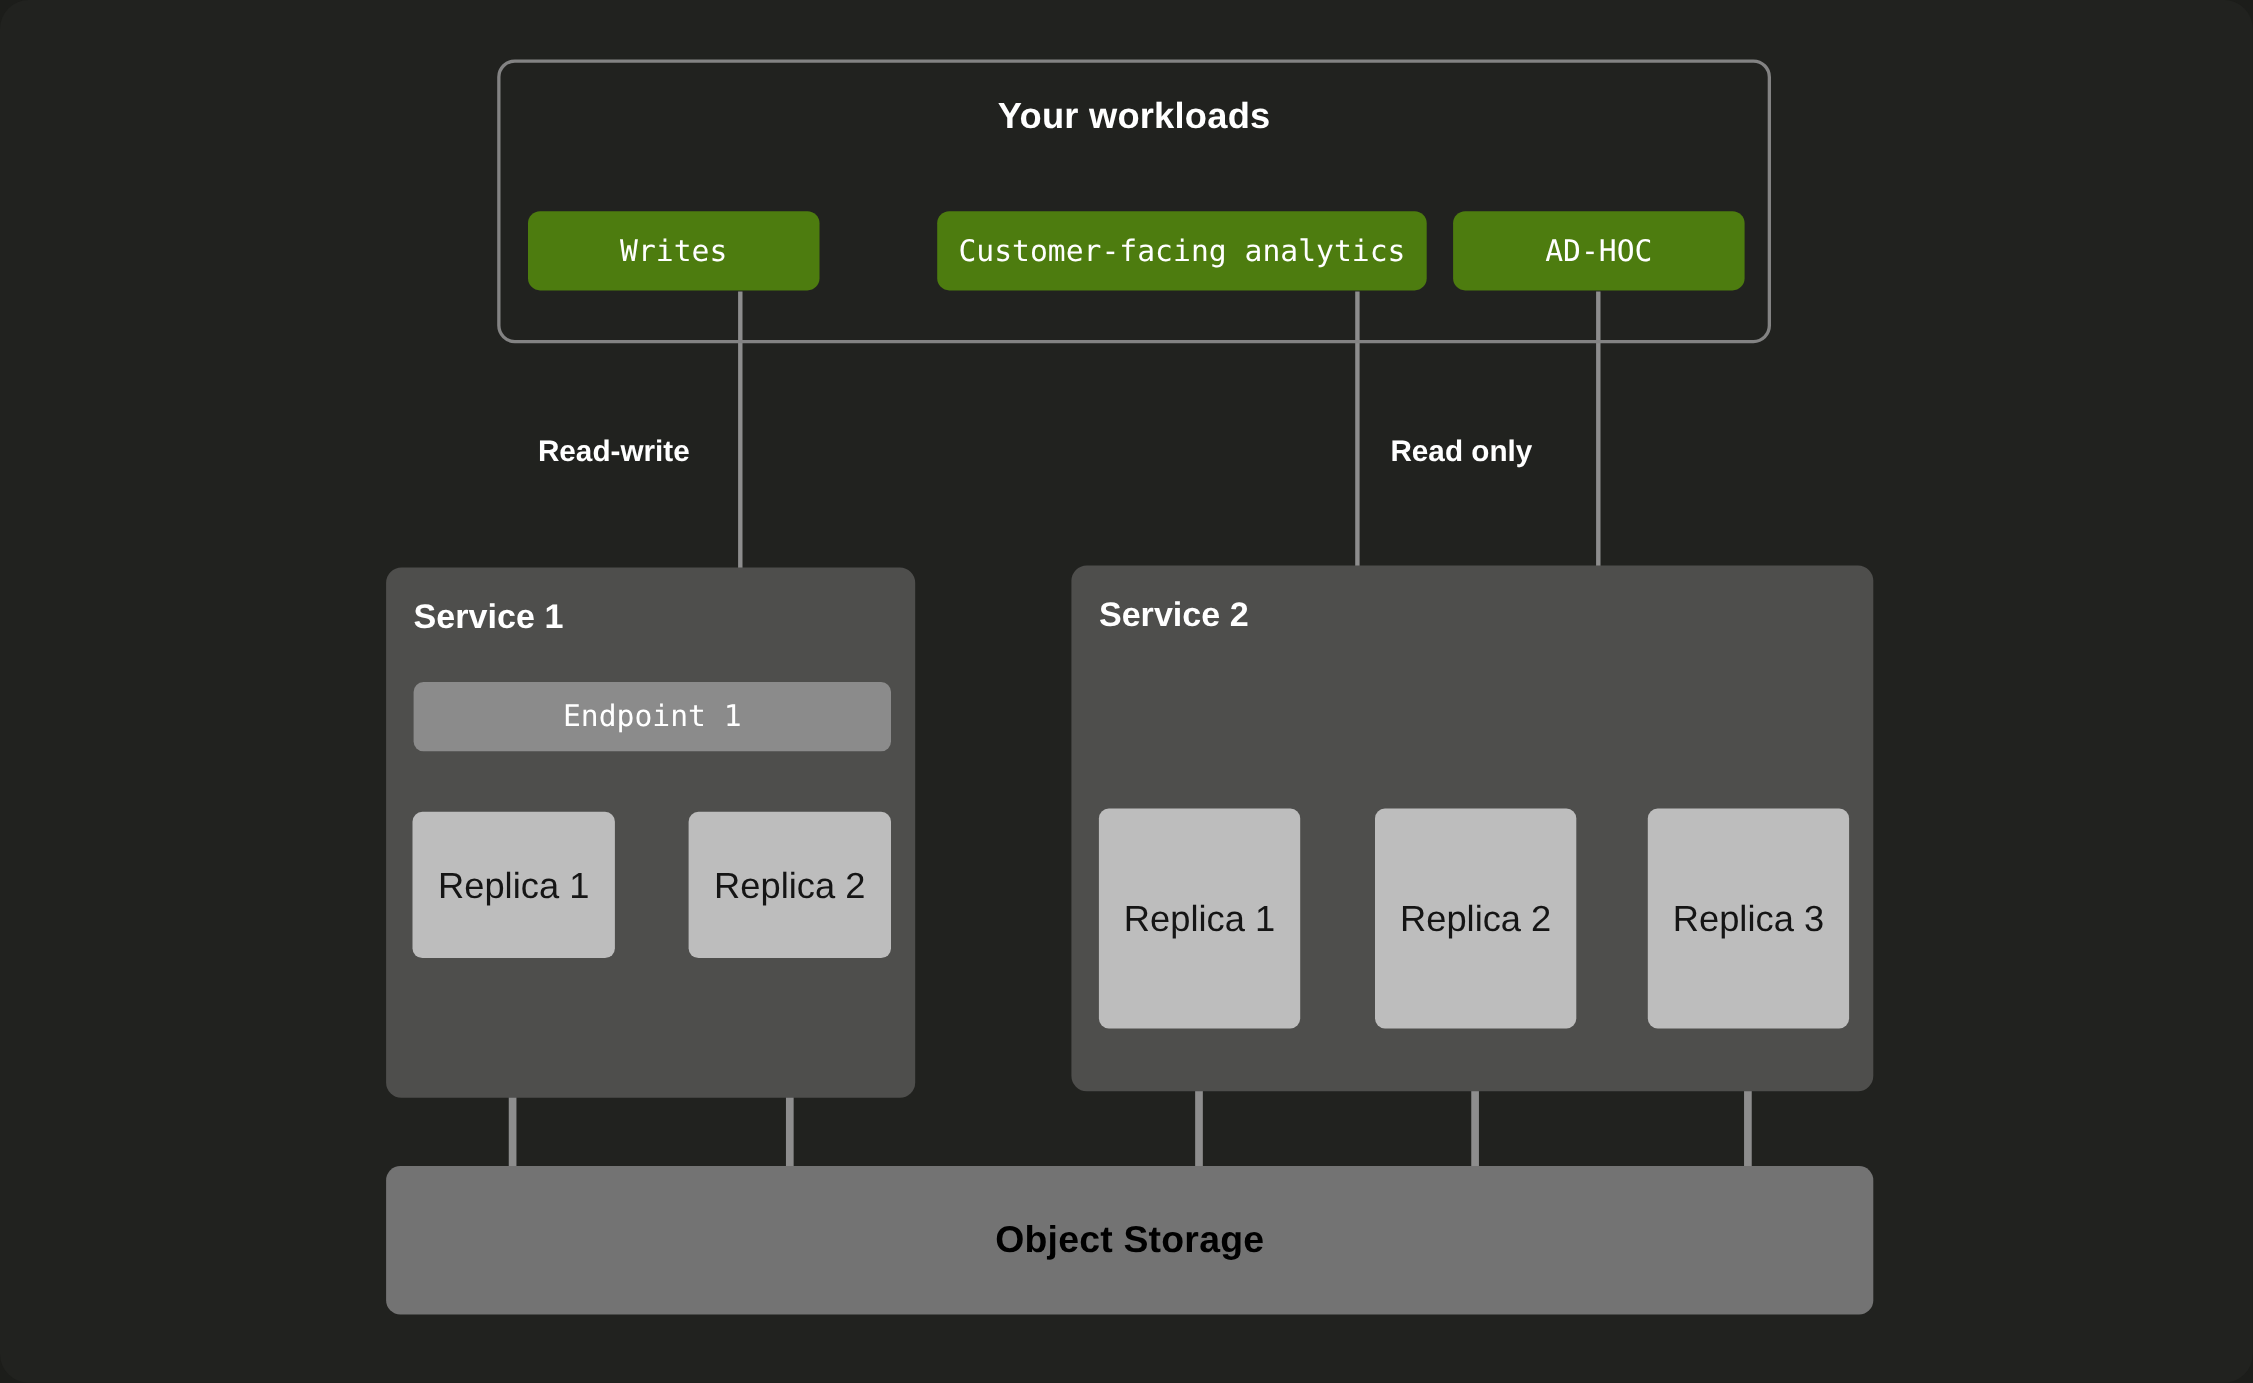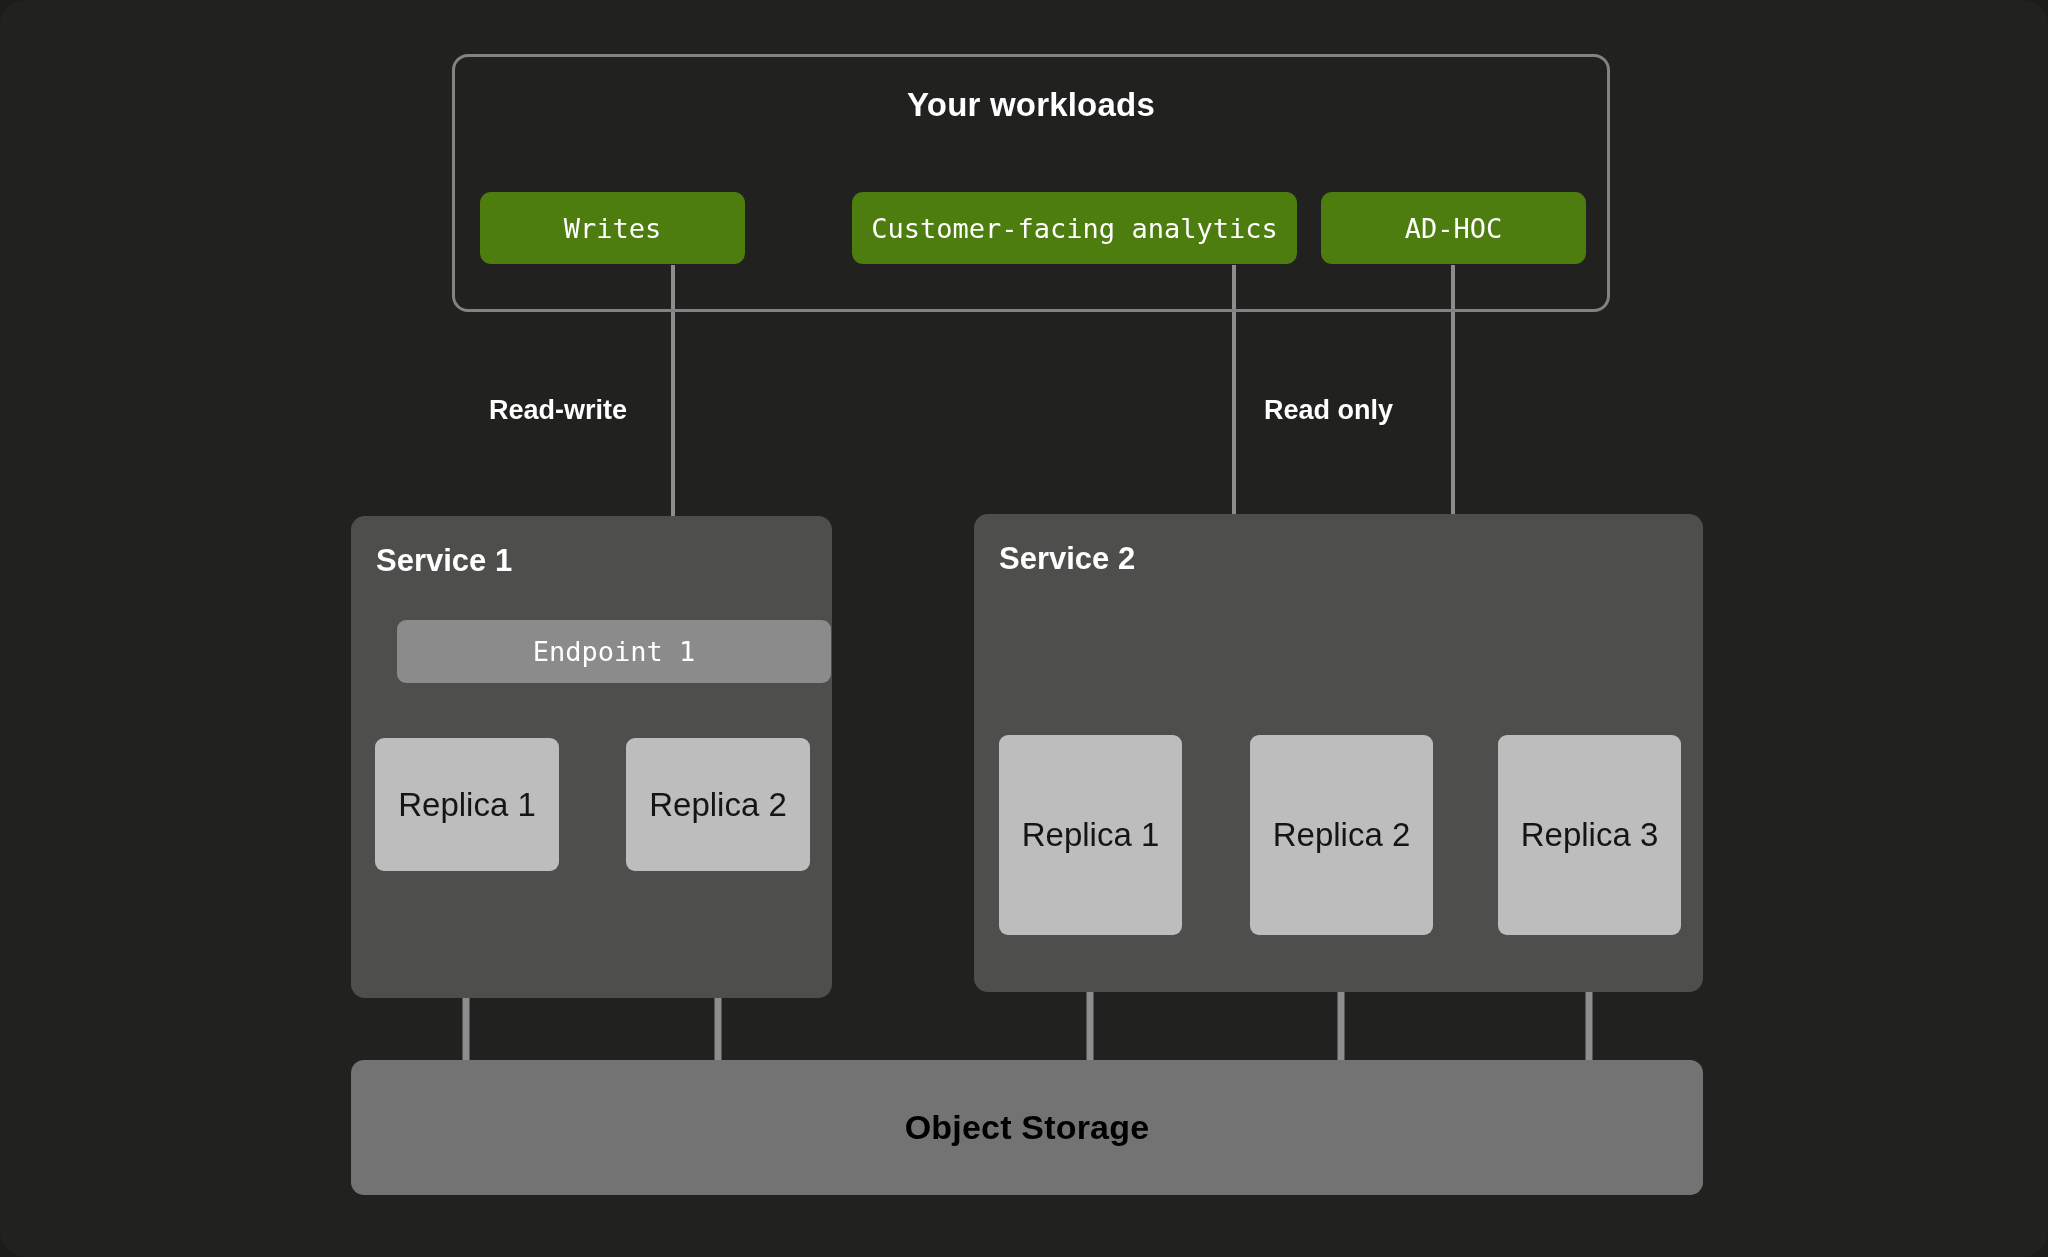--- a/index.html
+++ b/index.html
@@ -103,21 +103,20 @@
     height: 63px;
     background: #8b8b8b;
     border-radius: 9px;
     color: #ffffff;
     font-family: "DejaVu Sans Mono", "Liberation Mono", monospace;
     font-size: 27px;
     display: flex;
     align-items: center;
     justify-content: center;
     white-space: nowrap;
-    margin-left: 21px;
   }
   #endpoint-1 { left: 376px; top: 620px; width: 434px; }
   #endpoint-2 { left: 996px; top: 617px; width: 685px; }
 
   
   .replica-card {
     position: absolute;
     background: #bdbdbd;
     border-radius: 9px;
     color: #151515;

